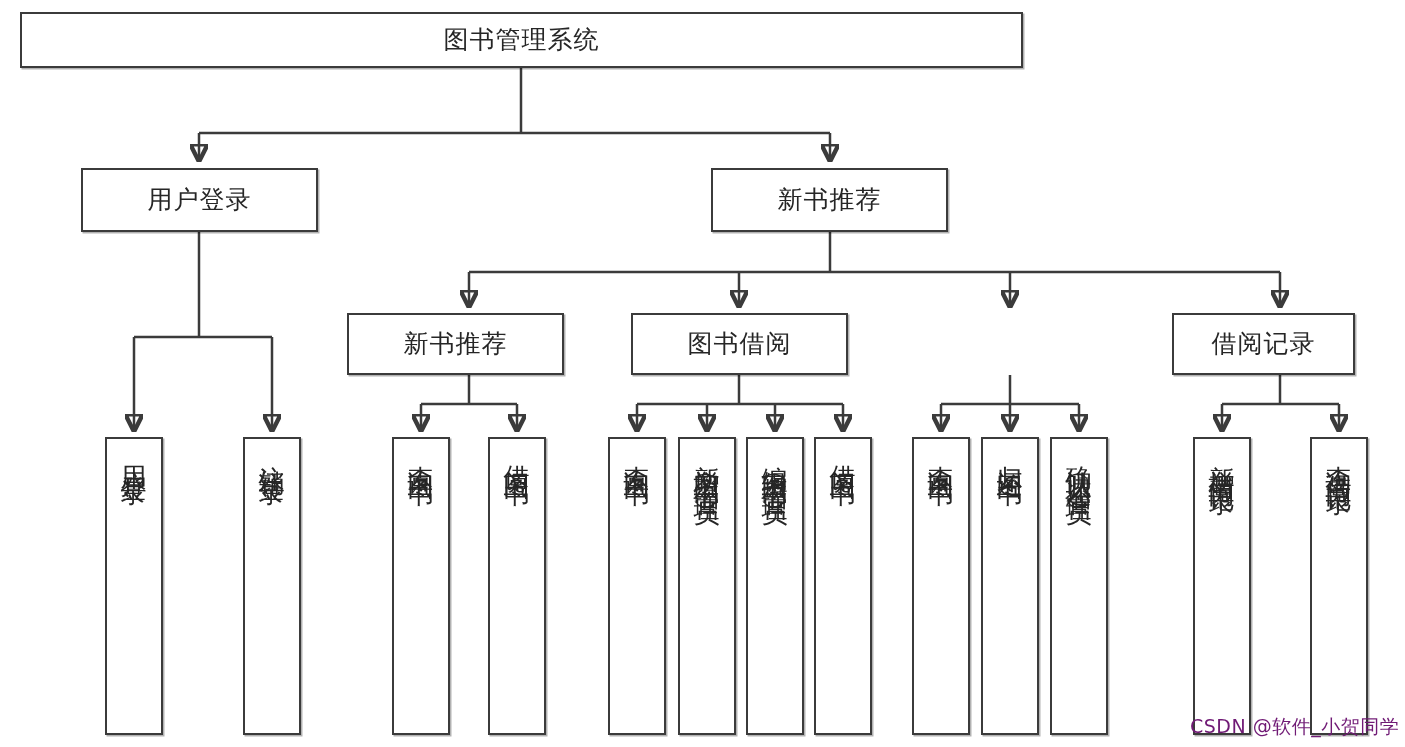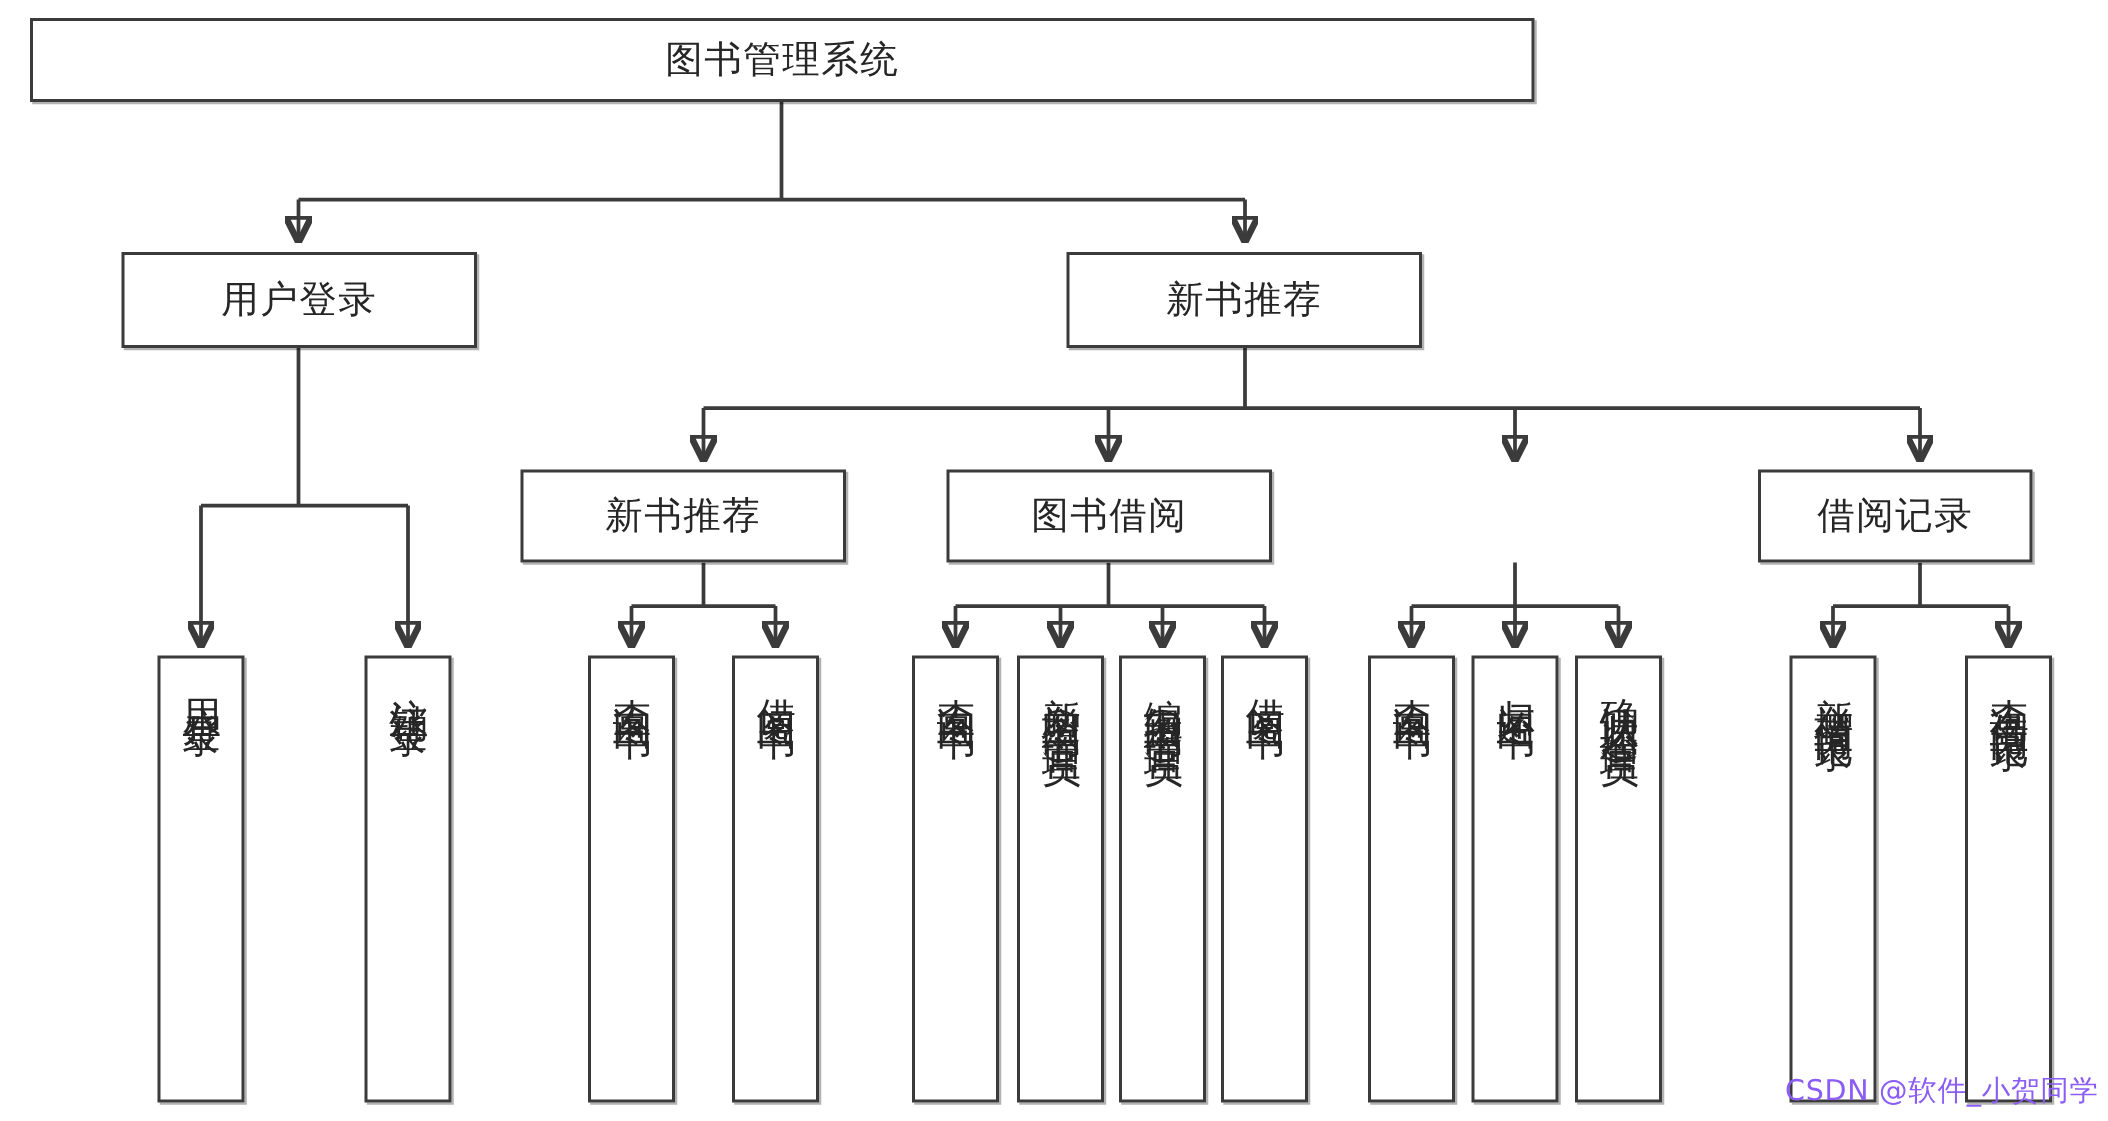--- a/index.html
+++ b/index.html
@@ -52,21 +52,21 @@
   .node.vert .label {
     writing-mode: vertical-rl;
     text-orientation: upright;
     font-size: 26px;
     line-height: 1;
     letter-spacing: 5px;
     white-space: nowrap;
   }
   .wm {
     position: absolute;
-    color: #8b5cf6;
+    color: #701a75;
     font-size: 19px;
     letter-spacing: 0.5px;
     white-space: nowrap;
     user-select: none;
   }
   svg.links {
     position: absolute;
     left: 0;
     top: 0;
     width: 1405px;

